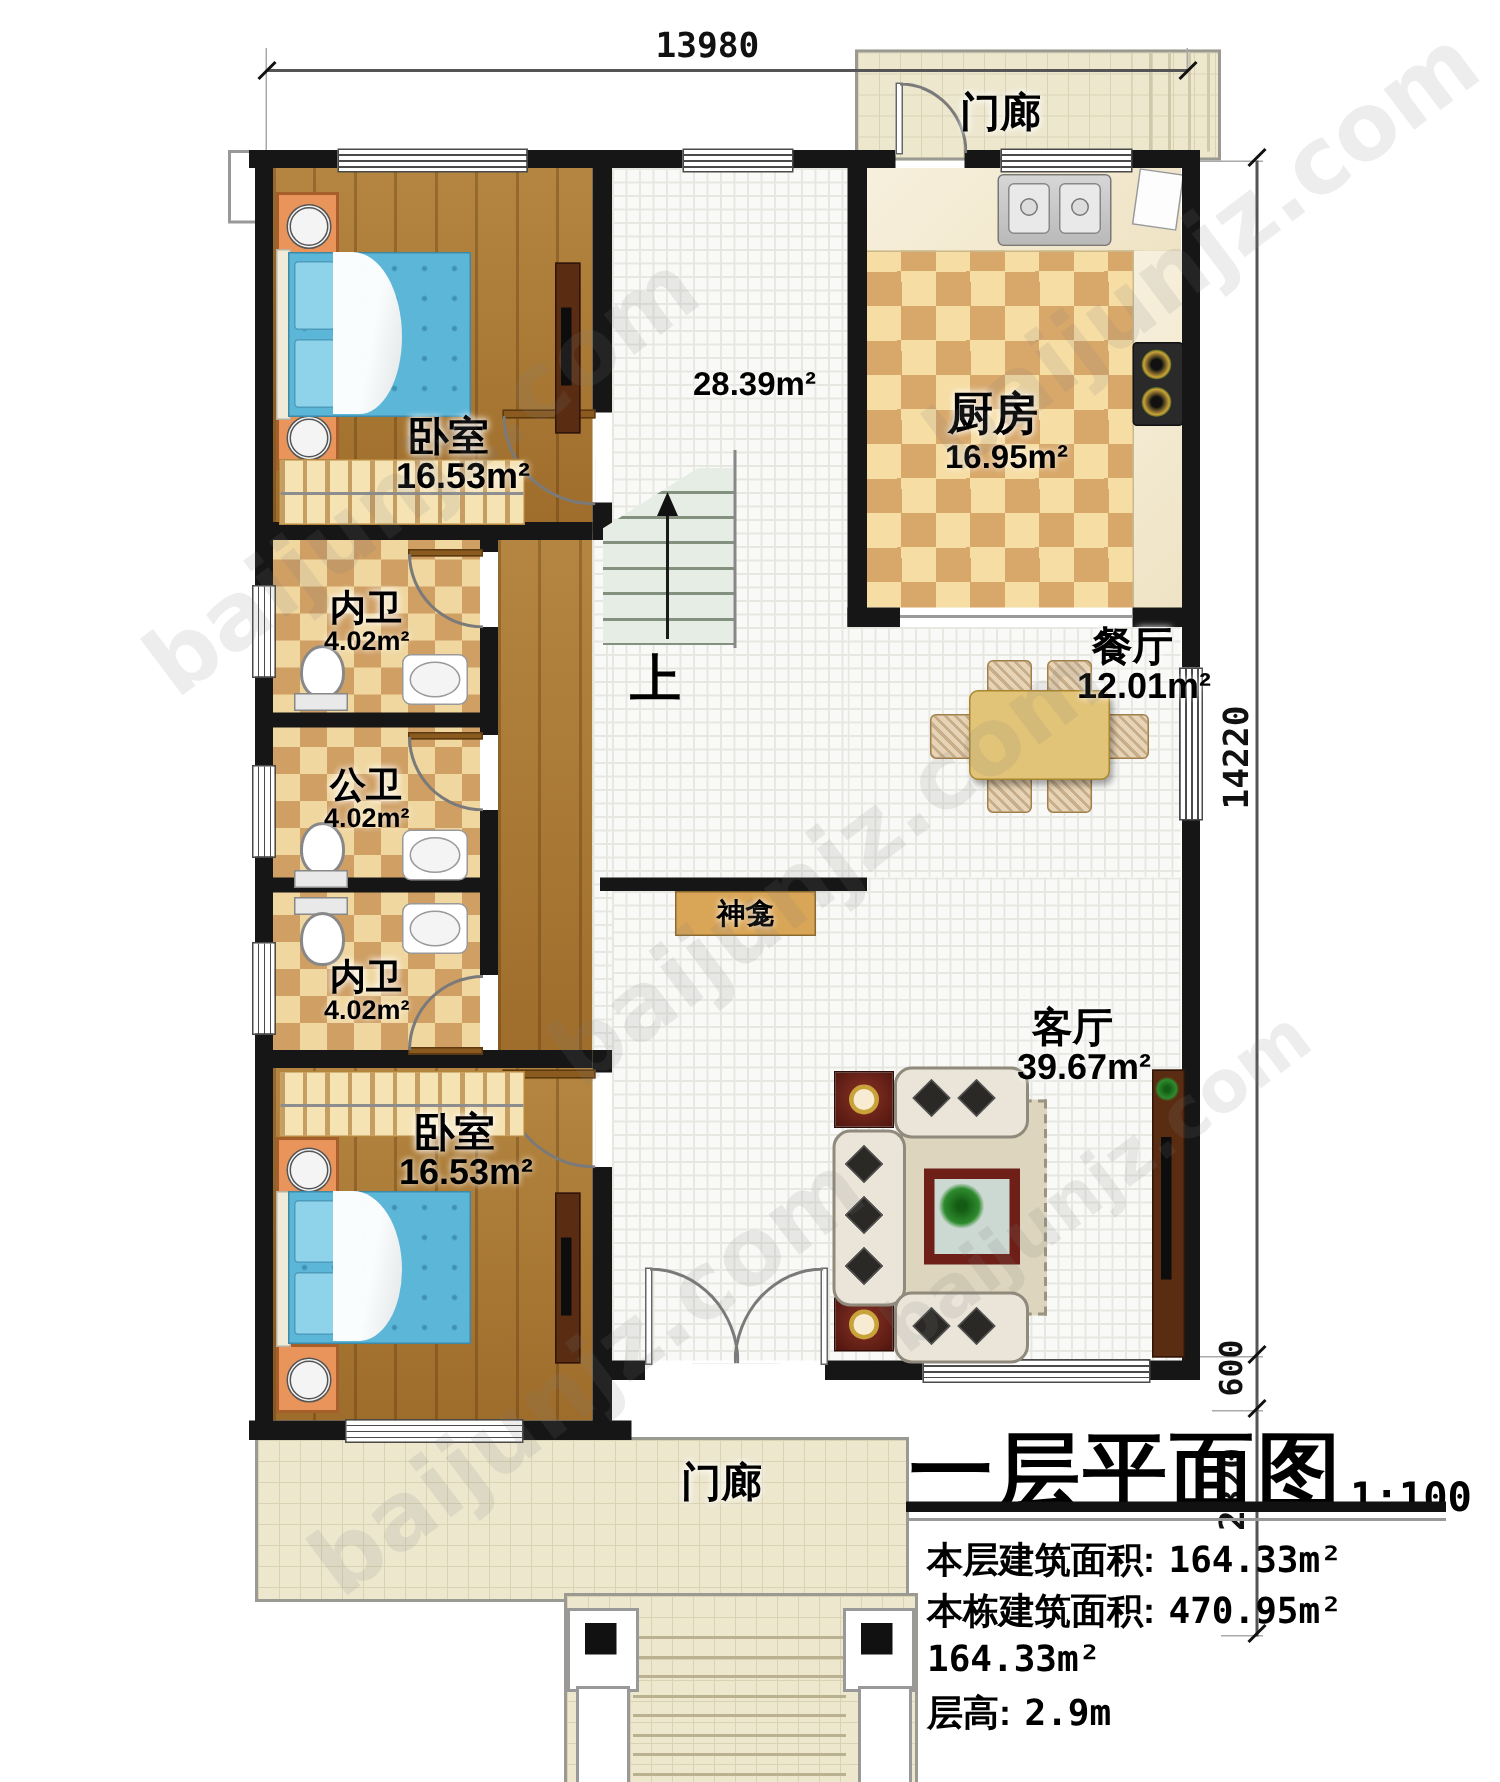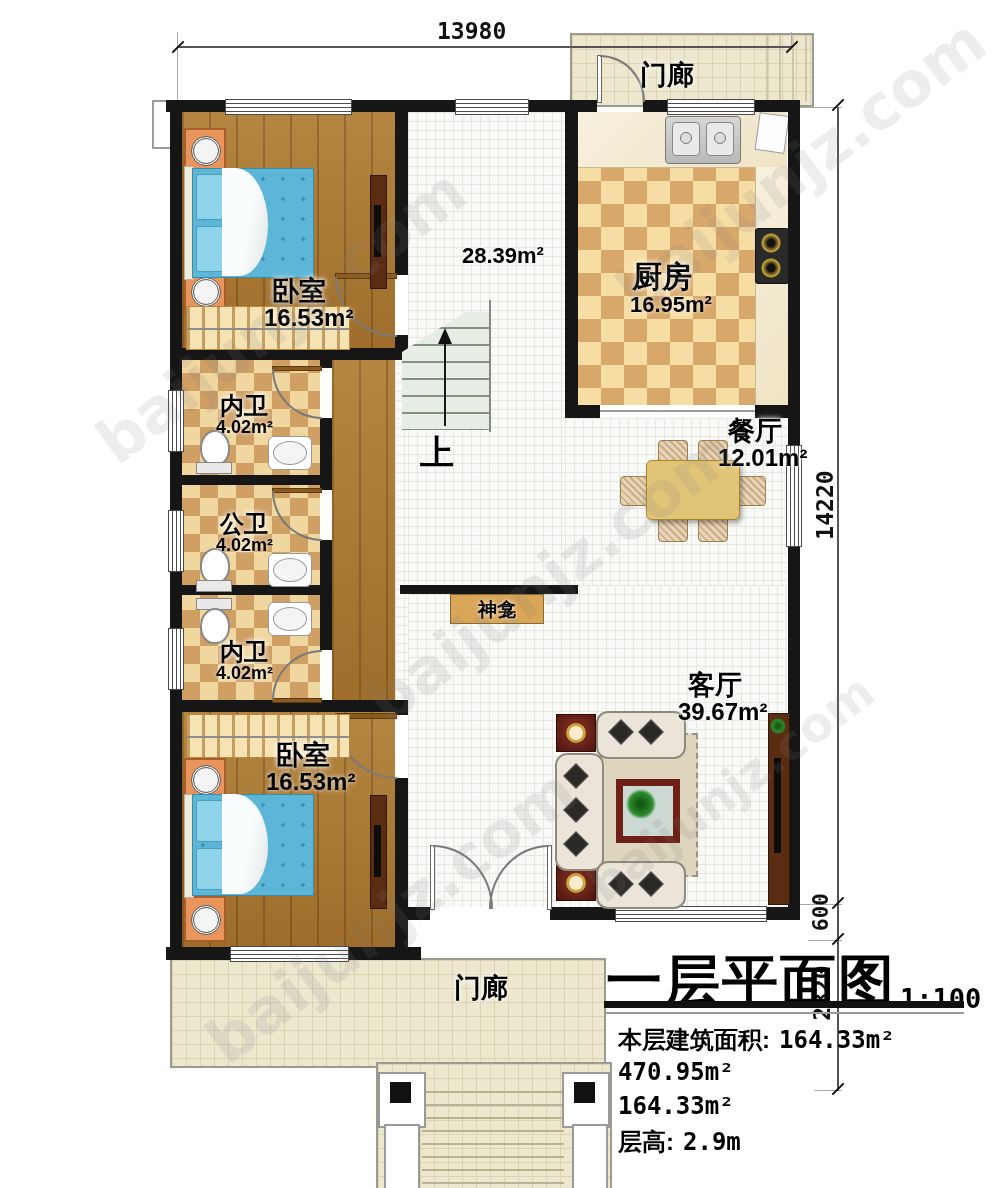--- a/index.html
+++ b/index.html
@@ -325,20 +325,21 @@
     <span class="ttl">一层平面图</span>
     <span class="scale" style="padding-bottom:6px;">1:100</span>
   </div>
   <div class="a underline1" style="left:604px;top:1001px;width:360px;height:7px;"></div>
   <div class="a underline2" style="left:604px;top:1012px;width:360px;height:2px;"></div>
   <div class="a inforow" style="left:618px;top:1024px;">
     <span class="inflabel">本层建筑面积:</span>
     <span class="infvalue">164.33m²</span>
   </div>
   <div class="a inforow" style="left:618px;top:1058px;">
+    <span class="inflabel">本栋建筑面积:</span>
     <span class="infvalue">470.95m²</span>
   </div>
   <div class="a inforow" style="left:618px;top:1092px;">
     <span class="infvalue">164.33m²</span>
   </div>
   <div class="a inforow" style="left:618px;top:1126px;">
     <span class="inflabel">层高:</span>
     <span class="infvalue">2.9m</span>
   </div>
 

